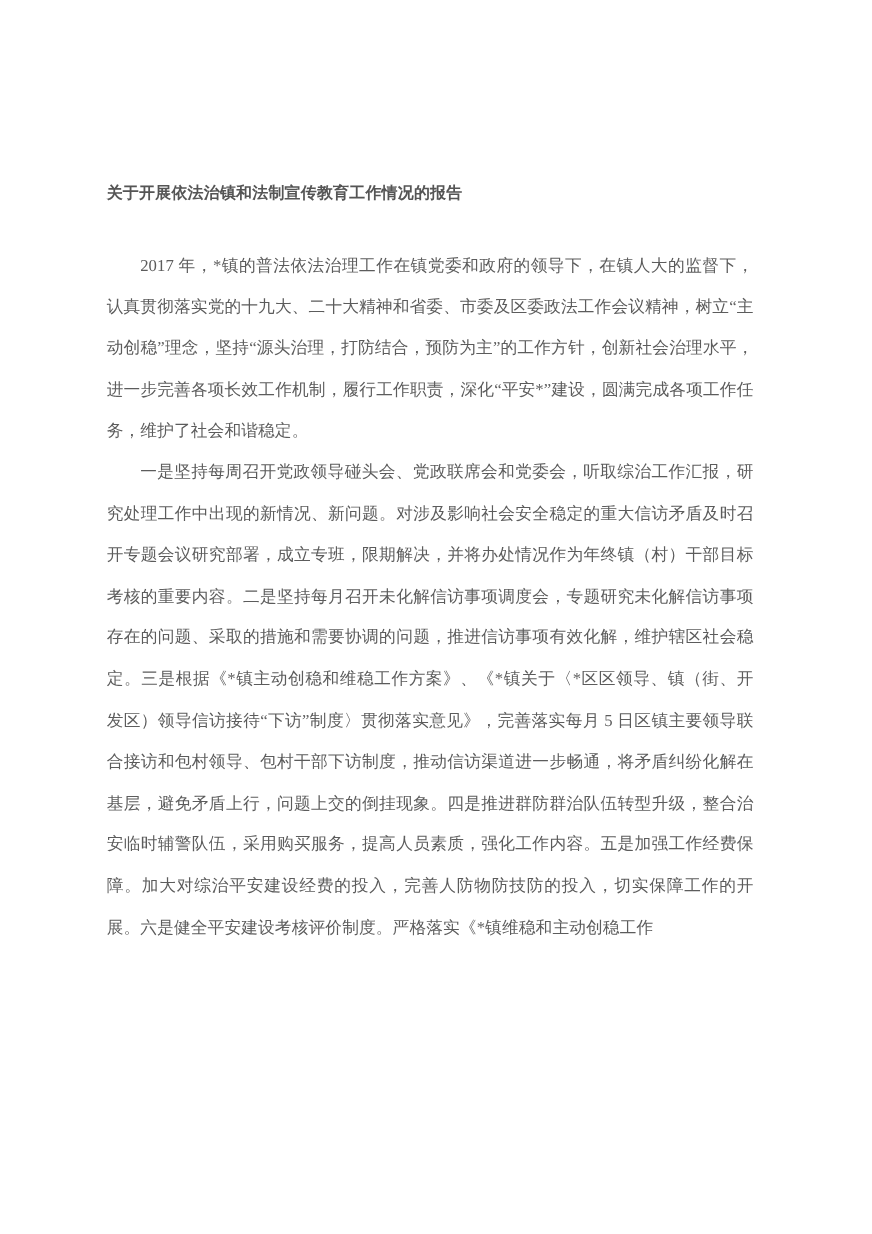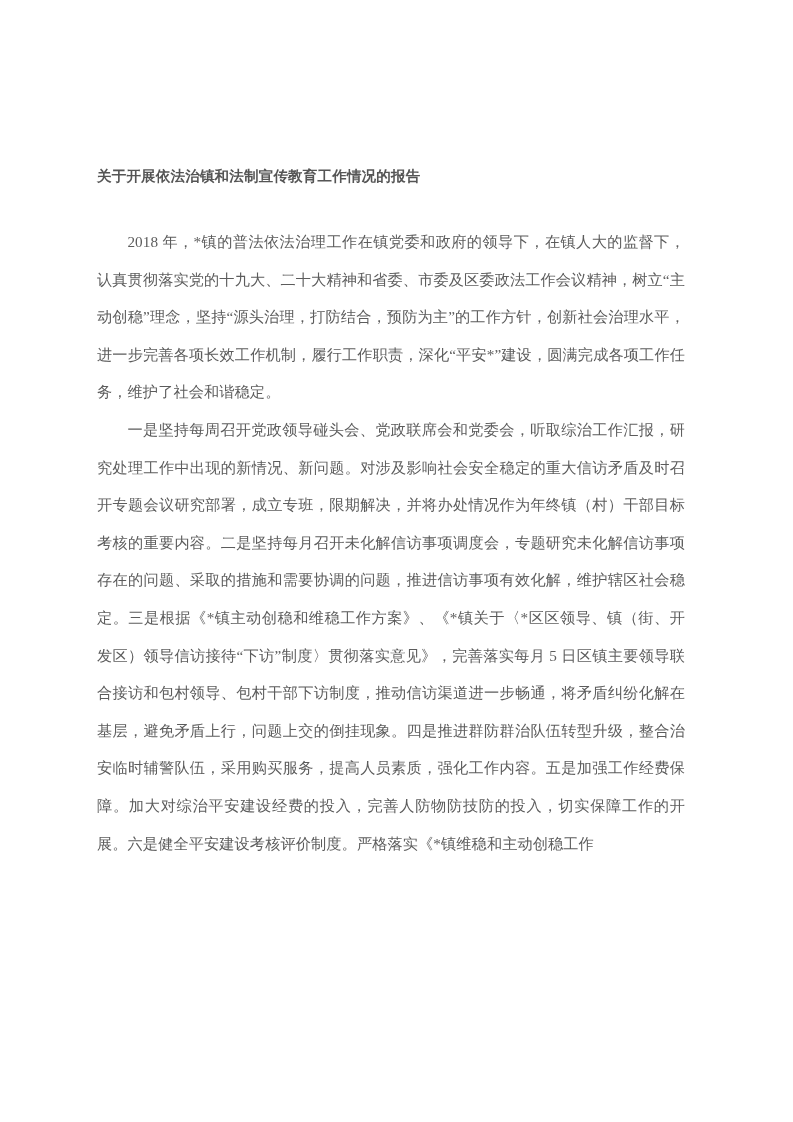--- a/index.html
+++ b/index.html
@@ -64,19 +64,19 @@
   }
 </style>
 </head>
 <body>
 
 <div class="page">
   <div class="content">
 
     <h1 class="doc-title">关于开展依法治镇和法制宣传教育工作情况的报告</h1>
 
-    <p class="para">2018 年，*镇的普法依法治理工作在镇党委和政府的领导下，在镇人大的监督下，认真贯彻落实党的十九大、二十大精神和省委、市委及区委政法工作会议精神，树立“主动创稳”理念，坚持“源头治理，打防结合，预防为主”的工作方针，创新社会治理水平，进一步完善各项长效工作机制，履行工作职责，深化“平安*”建设，圆满完成各项工作任务，维护了社会和谐稳定。</p>
+    <p class="para">2017 年，*镇的普法依法治理工作在镇党委和政府的领导下，在镇人大的监督下，认真贯彻落实党的十九大、二十大精神和省委、市委及区委政法工作会议精神，树立“主动创稳”理念，坚持“源头治理，打防结合，预防为主”的工作方针，创新社会治理水平，进一步完善各项长效工作机制，履行工作职责，深化“平安*”建设，圆满完成各项工作任务，维护了社会和谐稳定。</p>
 
 
     <p class="para last">一是坚持每周召开党政领导碰头会、党政联席会和党委会，听取综治工作汇报，研究处理工作中出现的新情况、新问题。对涉及影响社会安全稳定的重大信访矛盾及时召开专题会议研究部署，成立专班，限期解决，并将办处情况作为年终镇（村）干部目标考核的重要内容。二是坚持每月召开未化解信访事项调度会，专题研究未化解信访事项存在的问题、采取的措施和需要协调的问题，推进信访事项有效化解，维护辖区社会稳定。三是根据《*镇主动创稳和维稳工作方案》、《*镇关于〈*区区领导、镇（街、开发区）领导信访接待“下访”制度〉贯彻落实意见》，完善落实每月 5 日区镇主要领导联合接访和包村领导、包村干部下访制度，推动信访渠道进一步畅通，将矛盾纠纷化解在基层，避免矛盾上行，问题上交的倒挂现象。四是推进群防群治队伍转型升级，整合治安临时辅警队伍，采用购买服务，提高人员素质，强化工作内容。五是加强工作经费保障。加大对综治平安建设经费的投入，完善人防物防技防的投入，切实保障工作的开展。六是健全平安建设考核评价制度。严格落实《*镇维稳和主动创稳工作</p>
 
   </div>
 </div>
 
 </body></html>

